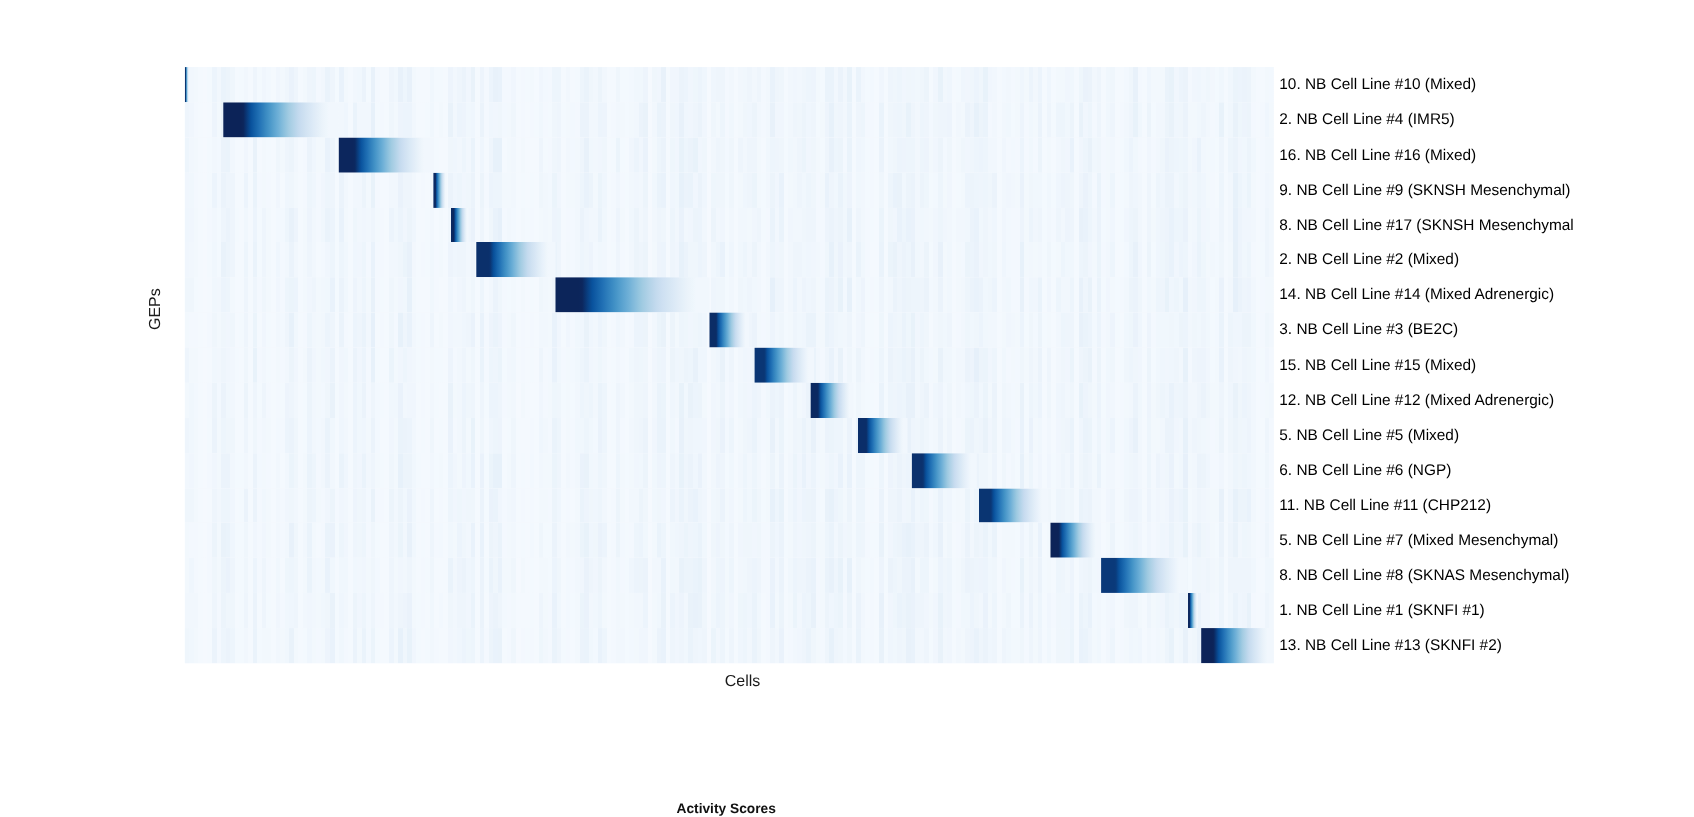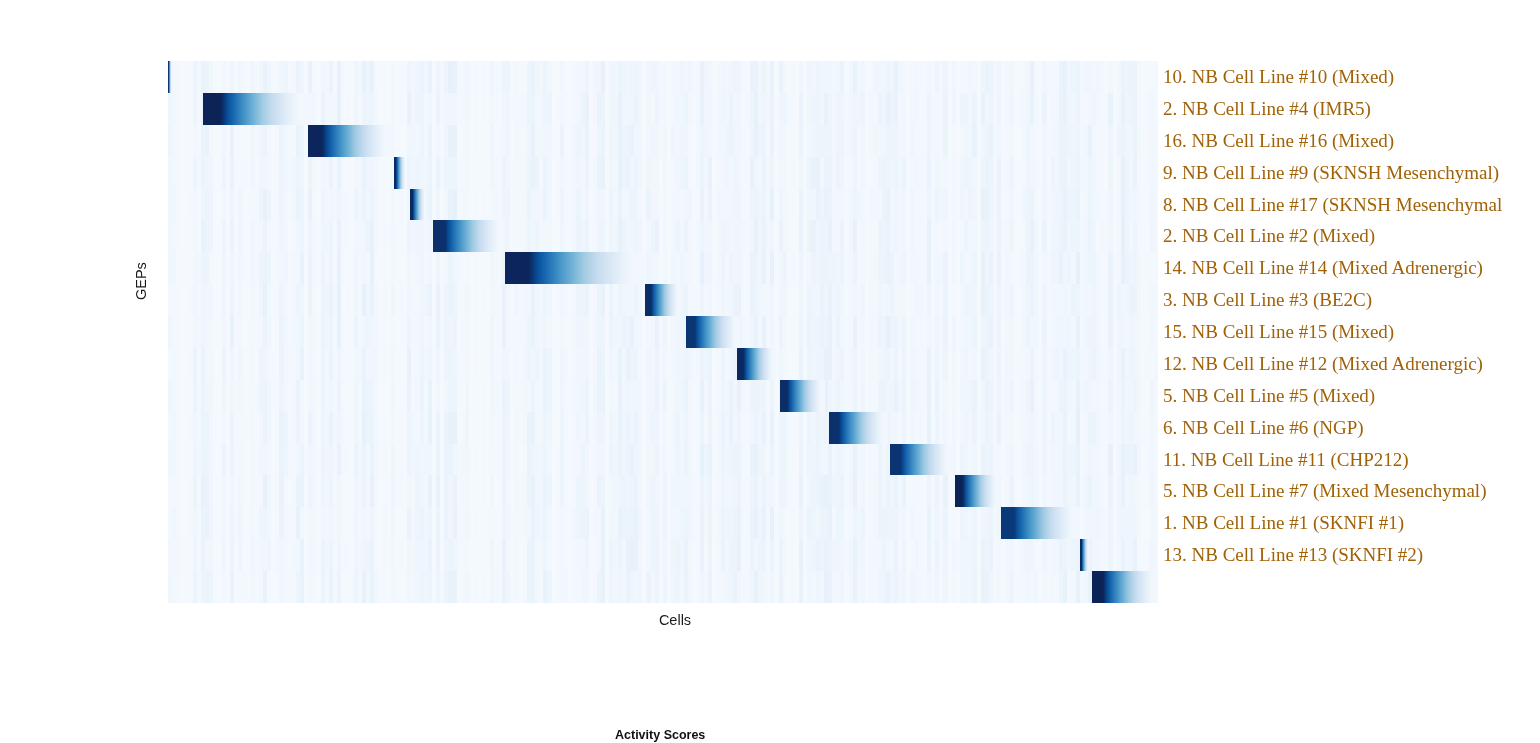--- a/index.html
+++ b/index.html
@@ -58,24 +58,23 @@
   #row-labels {
     position: absolute;
     left: 1163px;
     top: 61px;
     width: 375px;
     height: 542px;
   }
   .row-label {
     height: 31.88px;
     line-height: 31.88px;
-    font-size: 19px;
-    color: #a16207;
-    white-space: nowrap;
-    font-family: Liberation Serif, serif;
+    font-size: 14px;
+    color: #000000;
+    white-space: nowrap;
   }
 
   
   #ylabel {
     position: absolute;
     left: 133px;
     top: 300px;
     font-size: 14.5px;
     color: #1a1a1a;
     transform: rotate(-90deg);
@@ -228,20 +227,21 @@
       <div class="row-label">8. NB Cell Line #17 (SKNSH Mesenchymal</div>
       <div class="row-label">2. NB Cell Line #2 (Mixed)</div>
       <div class="row-label">14. NB Cell Line #14 (Mixed Adrenergic)</div>
       <div class="row-label">3. NB Cell Line #3 (BE2C)</div>
       <div class="row-label">15. NB Cell Line #15 (Mixed)</div>
       <div class="row-label">12. NB Cell Line #12 (Mixed Adrenergic)</div>
       <div class="row-label">5. NB Cell Line #5 (Mixed)</div>
       <div class="row-label">6. NB Cell Line #6 (NGP)</div>
       <div class="row-label">11. NB Cell Line #11 (CHP212)</div>
       <div class="row-label">5. NB Cell Line #7 (Mixed Mesenchymal)</div>
+      <div class="row-label">8. NB Cell Line #8 (SKNAS Mesenchymal)</div>
       <div class="row-label">1. NB Cell Line #1 (SKNFI #1)</div>
       <div class="row-label">13. NB Cell Line #13 (SKNFI #2)</div>
     </div>
 
   <div id="colorbar-wrap">
     <div id="cbar-title">Activity Scores</div>
     <div id="cbar-bar">
       <div id="cbar-grad" style="background: linear-gradient(to right, rgb(247, 251, 255) 0%, rgb(242, 248, 253) 2.5%, rgb(237, 245, 252) 5%, rgb(232, 241, 250) 7.5%, rgb(227, 238, 249) 10%, rgb(222, 235, 247) 12.5%, rgb(217, 232, 245) 15%, rgb(212, 229, 244) 17.5%, rgb(208, 225, 242) 20%, rgb(203, 222, 241) 22.5%, rgb(198, 219, 239) 25%, rgb(190, 216, 236) 27.5%, rgb(182, 212, 233) 30%, rgb(174, 209, 231) 32.5%, rgb(166, 205, 228) 35%, rgb(158, 202, 225) 37.5%, rgb(148, 196, 223) 40%, rgb(138, 191, 221) 42.5%, rgb(127, 185, 218) 45%, rgb(117, 180, 216) 47.5%, rgb(107, 174, 214) 50%, rgb(99, 168, 211) 52.5%, rgb(91, 163, 208) 55%, rgb(82, 157, 204) 57.5%, rgb(74, 152, 201) 60%, rgb(66, 146, 198) 62.5%, rgb(59, 139, 195) 65%, rgb(53, 133, 191) 67.5%, rgb(46, 126, 188) 70%, rgb(40, 120, 184) 72.5%, rgb(33, 113, 181) 75%, rgb(28, 107, 176) 77.5%, rgb(23, 100, 171) 80%, rgb(18, 94, 166) 82.5%, rgb(13, 87, 161) 85%, rgb(8, 81, 156) 87.5%, rgb(9, 72, 142) 90%, rgb(10, 63, 129) 92.5%, rgb(10, 53, 115) 95%, rgb(11, 44, 102) 97.5%, rgb(12, 35, 88) 100%);"></div>
     <div class="cbar-tickmark" style="left: 0%;"></div>
         <div class="cbar-tickmark" style="left: 86.9565%;"></div>

